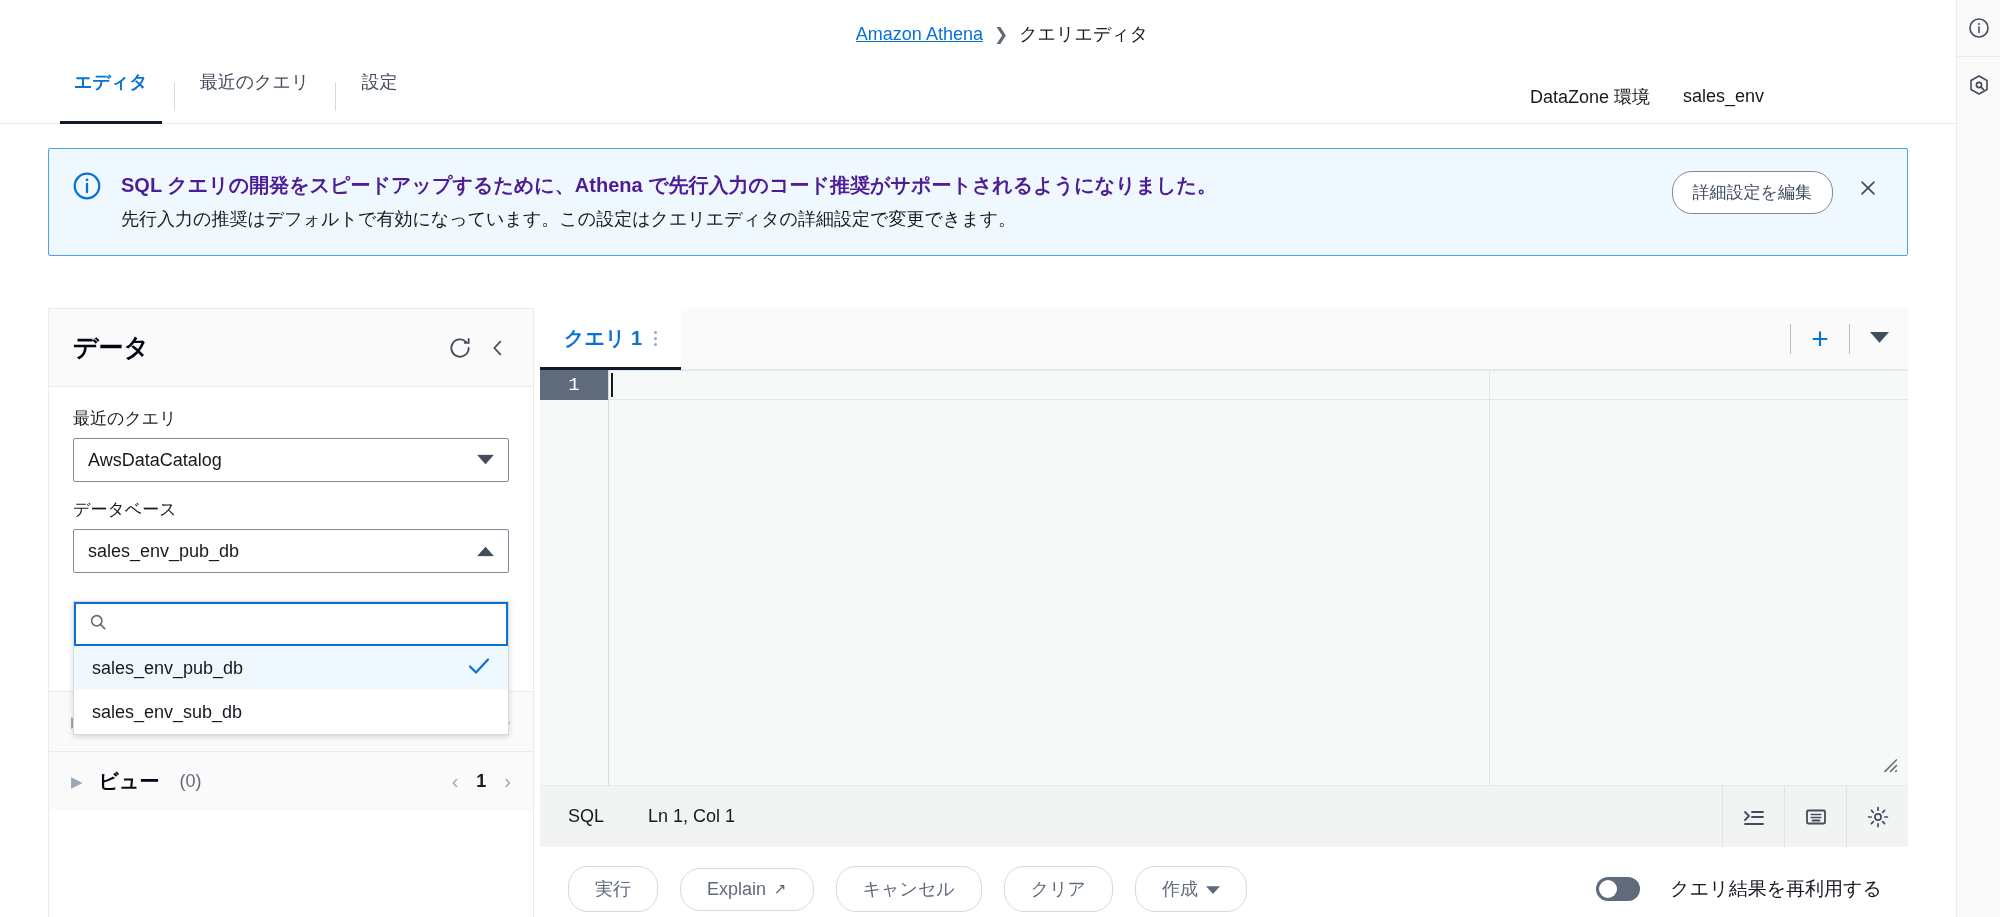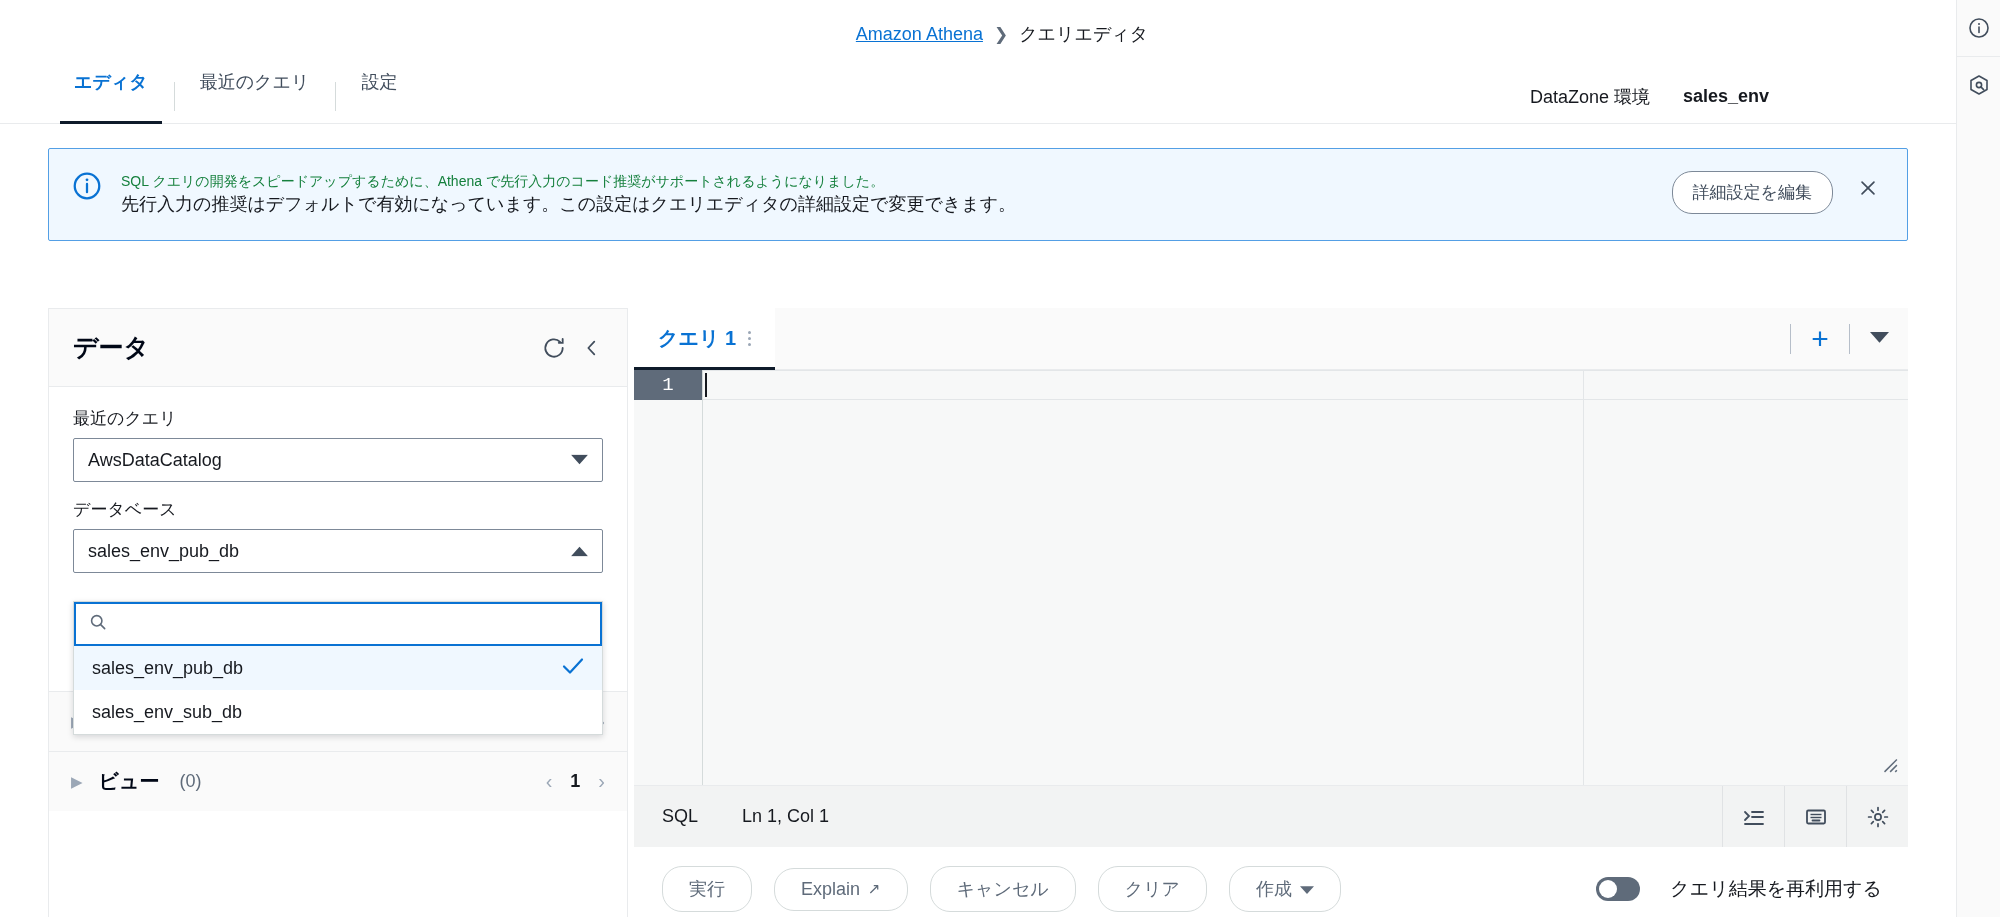--- a/index.html
+++ b/index.html
@@ -56,50 +56,50 @@
     width: 1px; background: #d5dbdb;
   }
   .dz-wrap {
     position: absolute; right: 56px; top: 50%; transform: translateY(-50%);
     display: flex; align-items: center; gap: 18px;
   }
   .dz-label { font-size: 18px; color: #16191f; }
   .dz-input {
     width: 232px; height: 40px; background: #ffffff; border: 1px solid #ffffff;
     border-radius: 2px; padding: 0 14px; font-size: 18px; color: #16191f;
-    font-family: inherit; display: flex; align-items: center; font-weight: bold;
+    font-family: inherit; display: flex; align-items: center;
   }
 
   
   .alert {
     position: relative; margin: 24px 48px 0 48px;
     background: #f0f8ff; border: 1px solid #539fe5; border-radius: 2px;
     padding: 20px 22px 22px 22px; display: flex; gap: 18px;
   }
   .alert-icon { flex: 0 0 auto; color: #0972d3; margin-top: 1px; }
   .alert-body { flex: 1 1 auto; padding-top: 2px; }
-  .alert-title { font-size: 14px; font-weight: normal; color: #15803d; line-height: 1.45; }
-  .alert-desc { font-size: 18px; color: #16191f; line-height: 1.5; }
+  .alert-title { font-size: 20px; font-weight: bold; color: #4c1d95; line-height: 1.45; }
+  .alert-desc { font-size: 18px; color: #16191f; line-height: 1.5; margin-top: 6px; }
   .alert-actions { display: flex; align-items: flex-start; gap: 18px; padding-top: 2px; }
   .btn-normal {
     background: #ffffff; border: 1px solid #7d8998; border-radius: 20px;
     color: #414d5c; font-size: 17px; font-family: inherit;
     padding: 9px 20px; cursor: pointer; white-space: nowrap;
   }
   .close-x {
     width: 34px; height: 34px; display: flex; align-items: center; justify-content: center;
     color: #414d5c; cursor: pointer; font-size: 26px; line-height: 1;
   }
 
   
   .content { position: absolute; left: 48px; right: 48px; top: 308px; bottom: 0; display: flex; }
 
   
   .data-panel {
-    width: 580px; background: #ffffff; border: 1px solid #e9ebed; border-bottom: none;
+    width: 486px; background: #ffffff; border: 1px solid #e9ebed; border-bottom: none;
     display: flex; flex-direction: column; position: relative;
   }
   .dp-header {
     height: 78px; border-bottom: 1px solid #e9ebed; background: #fafafa;
     display: flex; align-items: center; padding: 0 24px; gap: 14px;
   }
   .dp-title { font-size: 25px; font-weight: bold; color: #000716; flex: 1 1 auto; }
   .icon-btn { color: #414d5c; cursor: pointer; display: flex; align-items: center; justify-content: center; }
 
   .dp-body { padding: 20px 24px 0 24px; position: relative; }

